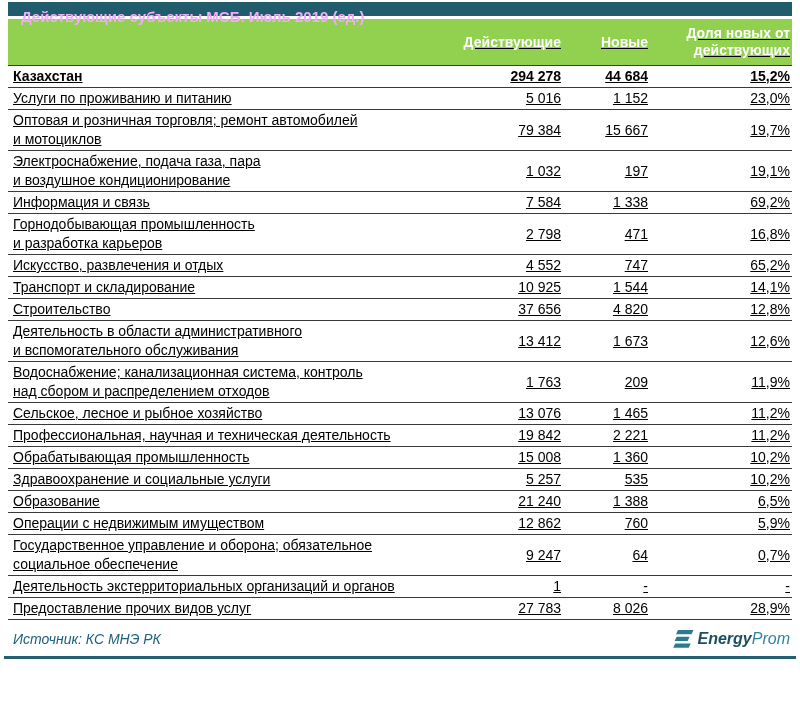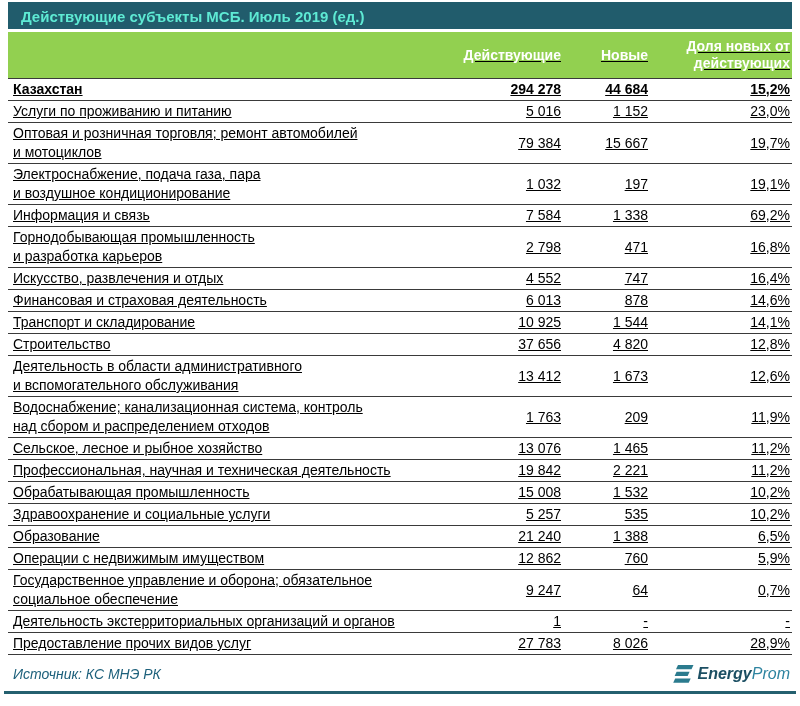--- a/index.html
+++ b/index.html
@@ -6,23 +6,23 @@
   body{
     width:800px;height:706px;
     background:#ffffff;
     font-family:"Liberation Sans", sans-serif;
     color:#000;
     overflow:hidden;
   }
   .page{padding:2px 8px 0 8px;}
 
   .titlebar{
-    height:27px;
+    height:14px;
     background:#215c6c;
-    color:#5eead4;
+    color:#f0abfc;
     font-size:15px;
     font-weight:700;
     line-height:30px;
     padding:0 13px;
     margin-bottom:3px;
   }
 
   table{
     width:100%;
     border-collapse:collapse;
@@ -144,27 +144,21 @@
           <td class="label">Горнодобывающая промышленность
 и разработка карьеров</td>
           <td class="num">2 798</td>
           <td class="num">471</td>
           <td class="num">16,8%</td>
         </tr>
         <tr>
           <td class="label">Искусство, развлечения и отдых</td>
           <td class="num">4 552</td>
           <td class="num">747</td>
-          <td class="num">16,4%</td>
-        </tr>
-        <tr>
-          <td class="label">Финансовая и страховая деятельность</td>
-          <td class="num">6 013</td>
-          <td class="num">878</td>
-          <td class="num">14,6%</td>
+          <td class="num">65,2%</td>
         </tr>
         <tr>
           <td class="label">Транспорт и складирование</td>
           <td class="num">10 925</td>
           <td class="num">1 544</td>
           <td class="num">14,1%</td>
         </tr>
         <tr>
           <td class="label">Строительство</td>
           <td class="num">37 656</td>
@@ -193,21 +187,21 @@
         </tr>
         <tr>
           <td class="label">Профессиональная, научная и техническая деятельность</td>
           <td class="num">19 842</td>
           <td class="num">2 221</td>
           <td class="num">11,2%</td>
         </tr>
         <tr>
           <td class="label">Обрабатывающая промышленность</td>
           <td class="num">15 008</td>
-          <td class="num">1 532</td>
+          <td class="num">1 360</td>
           <td class="num">10,2%</td>
         </tr>
         <tr>
           <td class="label">Здравоохранение и социальные услуги</td>
           <td class="num">5 257</td>
           <td class="num">535</td>
           <td class="num">10,2%</td>
         </tr>
         <tr>
           <td class="label">Образование</td>

